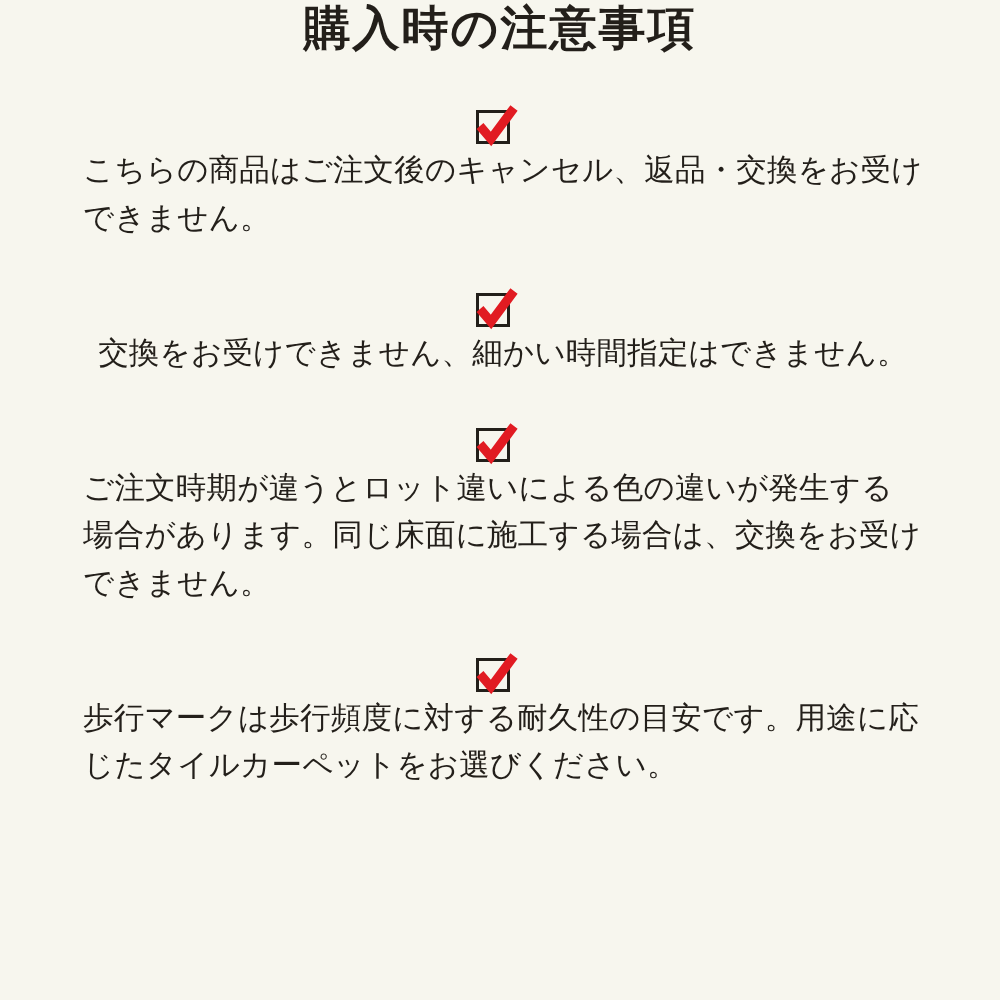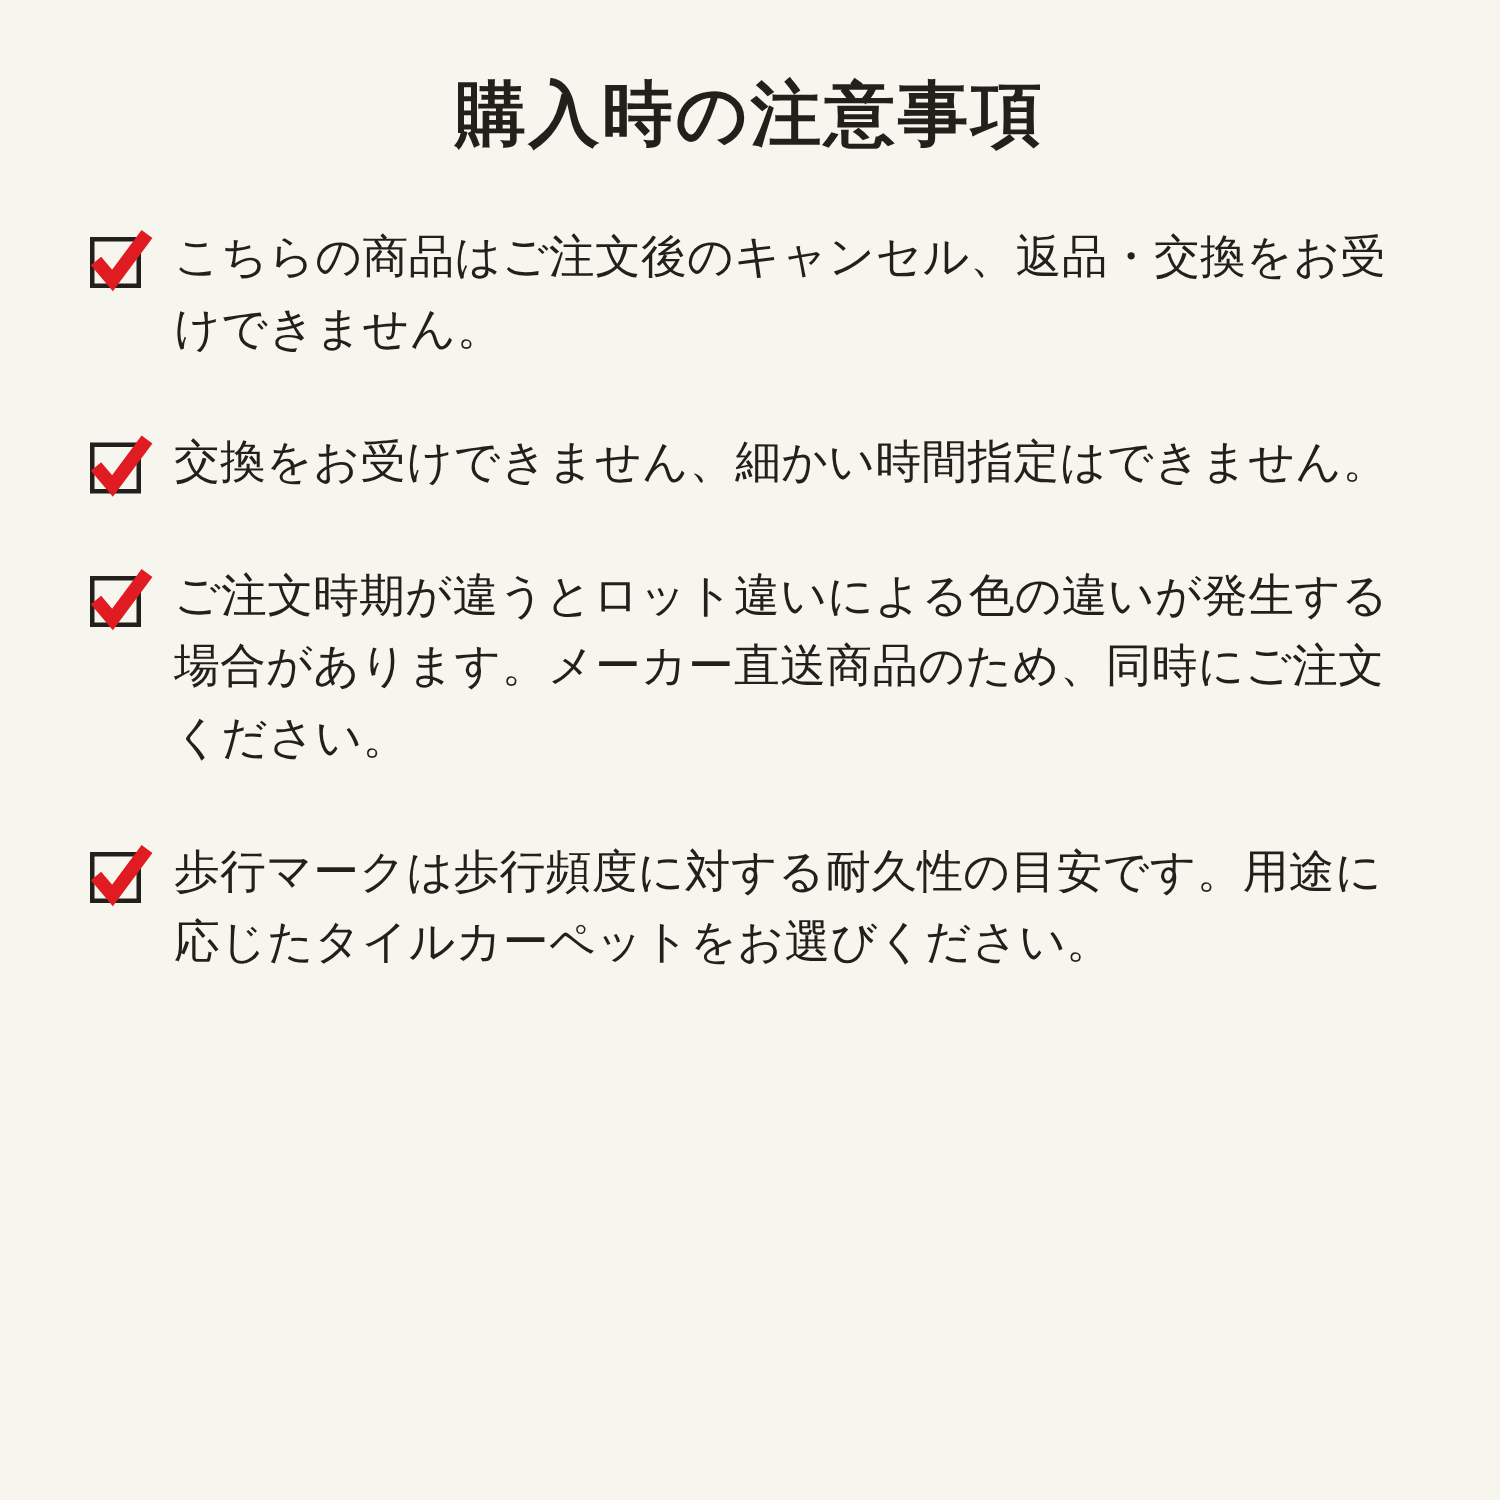--- a/index.html
+++ b/index.html
@@ -19,31 +19,31 @@
     width: 1000px;
     height: 1000px;
     box-sizing: border-box;
   }
   .title {
     text-align: center;
     font-size: 47px;
     font-weight: bold;
     letter-spacing: 2px;
     color: #231f1a;
-    padding-top: 48px;
     line-height: 1.2;
   }
   .notes {
     margin-top: 44px;
     padding: 0 52px 0 58px;
   }
   .note-item {
     display: flex;
-    align-items: flex-start;
+    align-items: center;
     margin-bottom: 42px;
+    flex-direction: column;
   }
   .check-icon {
     flex: 0 0 auto;
     width: 40px;
     height: 40px;
     margin-top: 6px;
     margin-right: 18px;
     position: relative;
   }
   .check-icon .box {
@@ -101,21 +101,21 @@
       <span class="note-text">交換をお受けできません、細かい時間指定はできません。</span>
     </div>
 
     <div class="note-item">
       <span class="check-icon">
         <span class="box"></span>
         <svg viewBox="0 0 44 44" xmlns="http://www.w3.org/2000/svg">
           <path d="M6 20 L17 33 L40 2" fill="none" stroke="#e11b22" stroke-width="9" stroke-linecap="butt" stroke-linejoin="miter"></path>
         </svg>
       </span>
-      <span class="note-text">ご注文時期が違うとロット違いによる色の違いが発生する場合があります。メーカー直送商品のため、同時にご注文ください。</span>
+      <span class="note-text">ご注文時期が違うとロット違いによる色の違いが発生する場合があります。同じ床面に施工する場合は、交換をお受けできません。</span>
     </div>
 
     <div class="note-item">
       <span class="check-icon">
         <span class="box"></span>
         <svg viewBox="0 0 44 44" xmlns="http://www.w3.org/2000/svg">
           <path d="M6 20 L17 33 L40 2" fill="none" stroke="#e11b22" stroke-width="9" stroke-linecap="butt" stroke-linejoin="miter"></path>
         </svg>
       </span>
       <span class="note-text">歩行マークは歩行頻度に対する耐久性の目安です。用途に応じたタイルカーペットをお選びください。</span>

